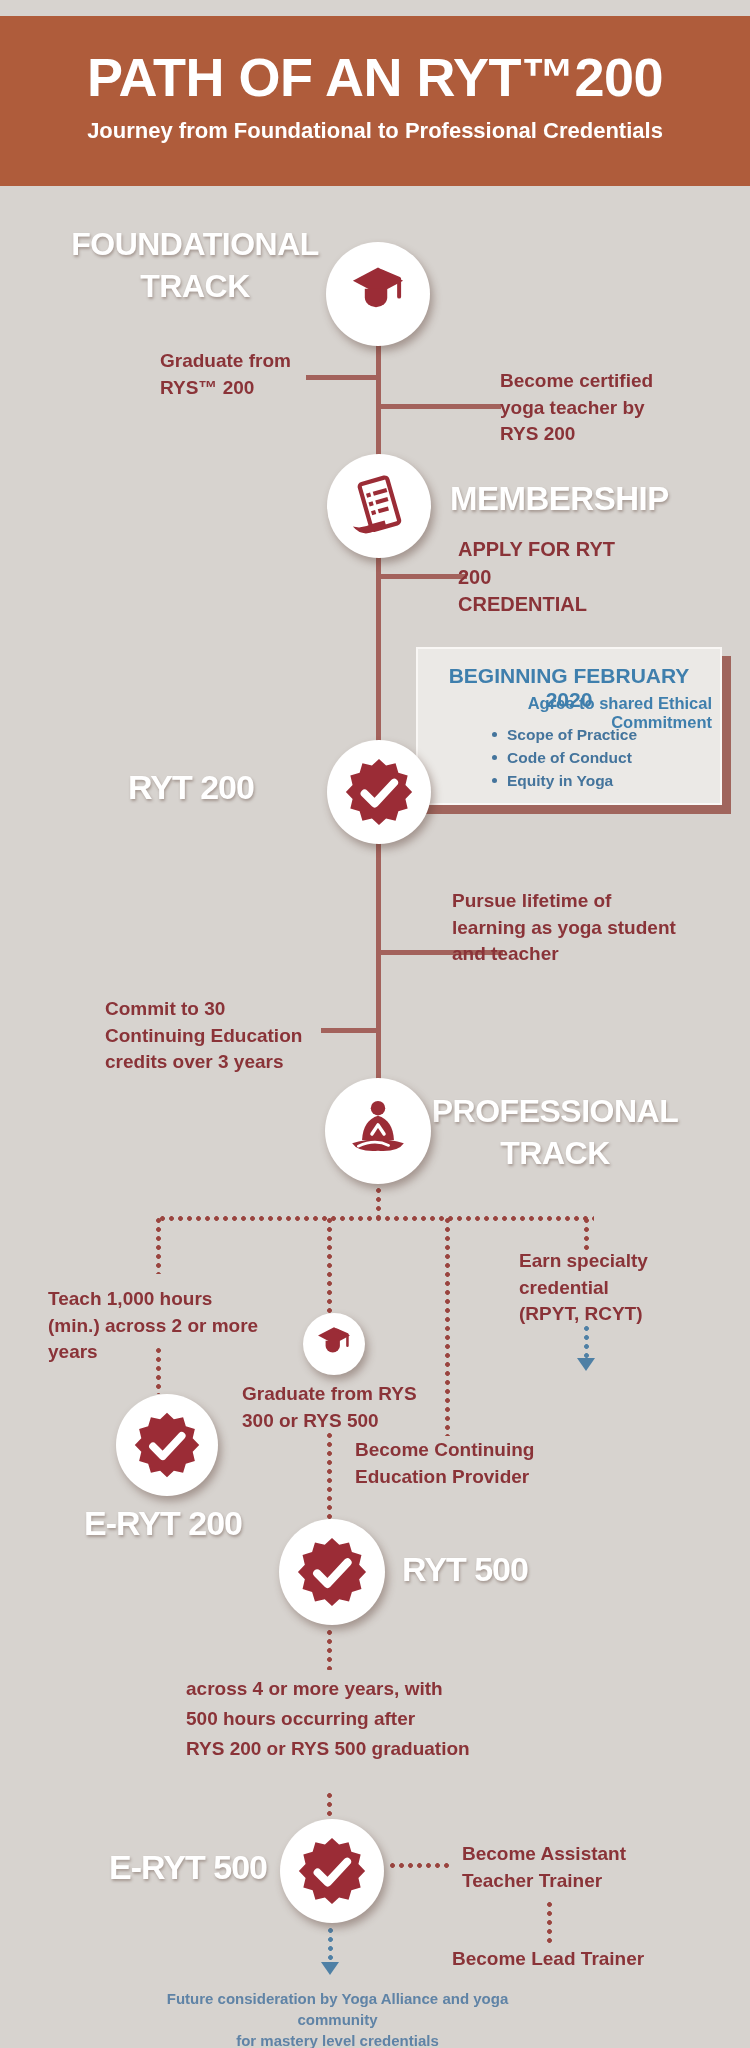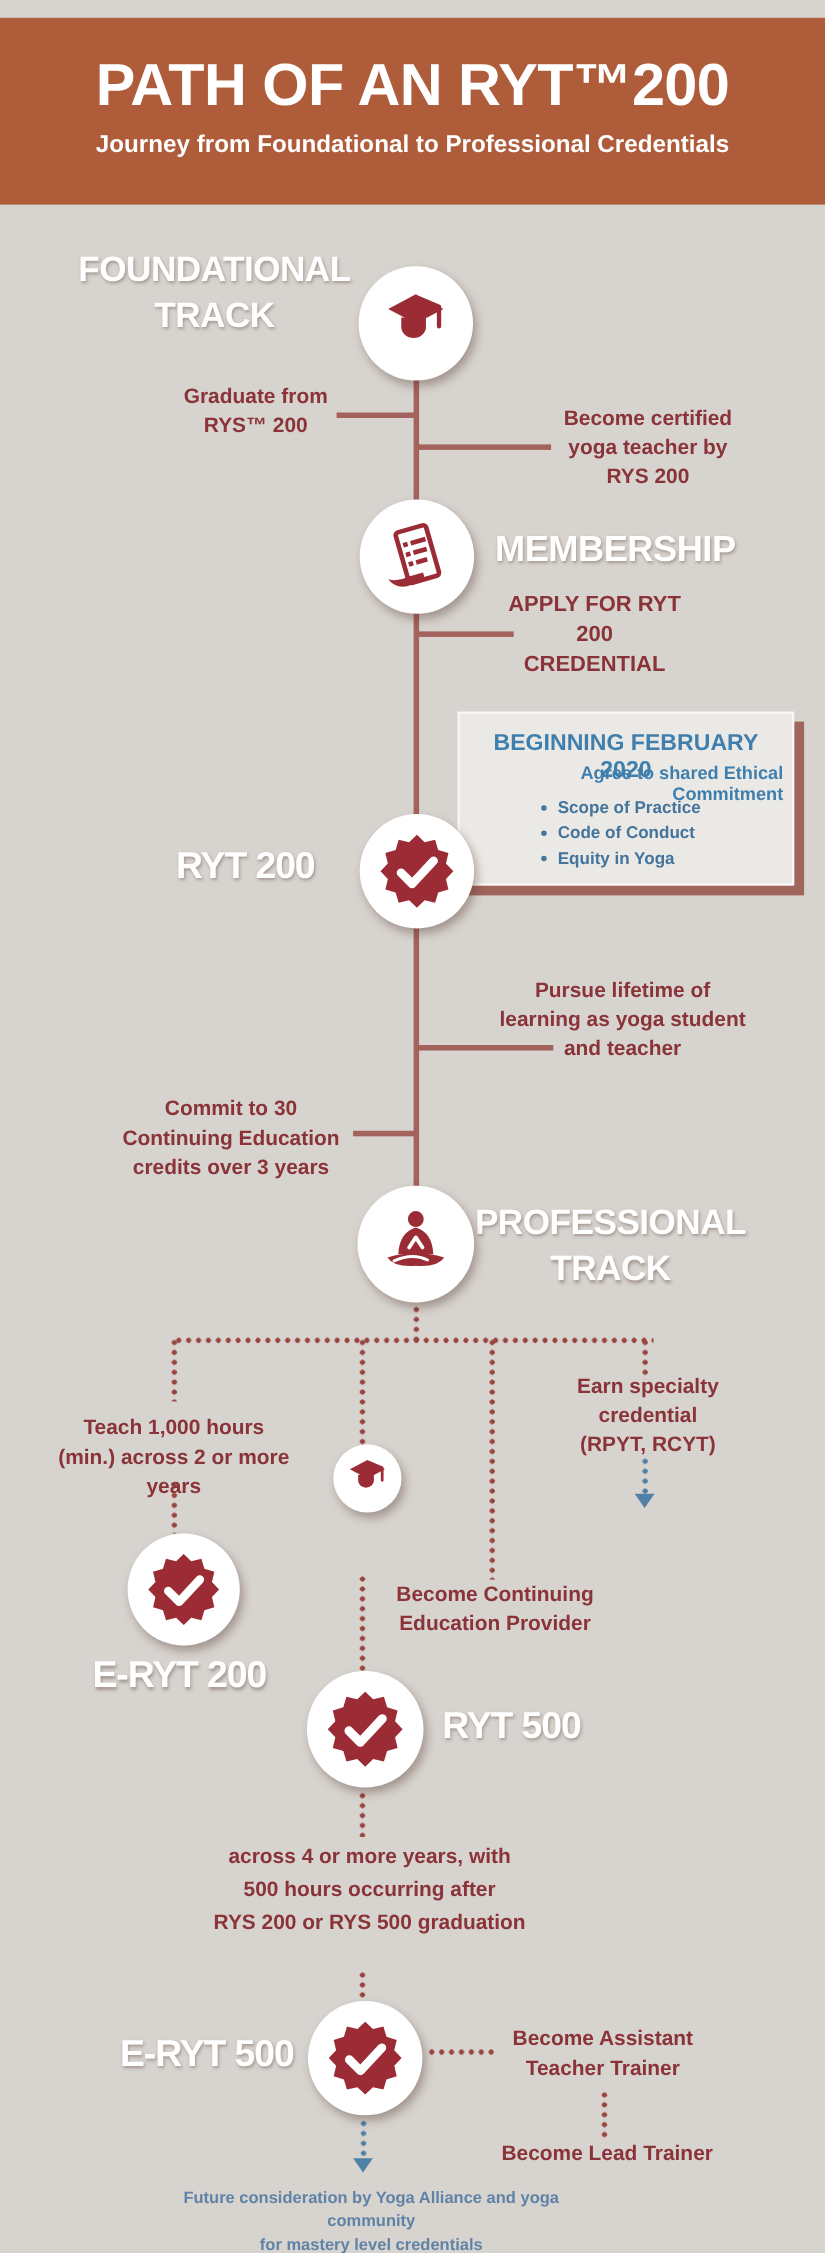--- a/index.html
+++ b/index.html
@@ -30,21 +30,21 @@
          box-shadow:3px 5px 9px rgba(85,55,45,.4);}
   .mf{fill:var(--maroon,#9B2C36);}
   .ms{stroke:var(--maroon,#9B2C36);}
 
   
   .track-head{position:absolute;color:#fff;font-weight:700;font-size:32px;line-height:1.3;
          letter-spacing:-.5px;text-align:center;text-shadow:1px 2px 3px rgba(70,40,30,.35);z-index:3;}
   .node-name{position:absolute;color:#fff;font-weight:700;font-size:34px;letter-spacing:-1px;
          text-shadow:1px 2px 3px rgba(70,40,30,.35);z-index:3;}
   .m-label{position:absolute;color:var(--maroon-text,#8A3338);font-weight:700;font-size:19px;
-         line-height:1.4;text-align:center;z-index:3;}
+         line-height:1.4;text-align:left;z-index:3;}
   .blue-small{position:absolute;color:var(--blue-muted,#5F83A6);font-weight:700;font-size:15px;
          line-height:1.35;text-align:center;z-index:3;}
 
   
   .ethics-box{position:absolute;left:416px;top:631px;width:306px;height:158px;box-sizing:border-box;
          background:var(--box-bg,#EBE9E6);border:2px solid #F9F7F5;
          box-shadow:9px 9px 0 var(--box-shadow,#A0655D);z-index:2;}
   .box-heading{position:absolute;left:426px;top:648px;width:286px;text-align:center;
          color:var(--blue,#3F7FAD);font-weight:700;font-size:21px;z-index:5;}
   .box-sub{position:absolute;left:426px;top:678px;width:286px;text-align:right;
@@ -52,21 +52,21 @@
   .bullet-list{position:absolute;left:492px;top:708px;z-index:5;}
   .bullet-row{display:flex;align-items:center;line-height:21px;margin-bottom:2px;
          color:var(--blue-bullet,#44749C);font-weight:700;font-size:15.5px;}
   .bullet-dot{width:5px;height:5px;border-radius:50%;background:var(--blue-bullet,#44749C);
          margin-right:10px;flex:0 0 auto;}
 
   
   #foundational-label{left:70px;top:208px;width:250px;}
   #membership-label{left:450px;top:462px;font-size:33px;}
   #professional-label{left:430px;top:1075px;width:250px;}
-  #ryt200-label{left:128px;top:752px;width:190px;text-align:center;}
+  #ryt200-label{left:128px;top:752px;width:190px;text-align:left;}
   #eryt200-label{left:63px;top:1488px;width:200px;text-align:center;}
   #ryt500-label{left:402px;top:1534px;}
   #eryt500-label{left:67px;top:1832px;width:200px;text-align:right;}
 
   #graduate-label{left:160px;top:332px;width:145px;}
   #certified-label{left:500px;top:352px;width:178px;}
   #apply-label{left:458px;top:520px;width:165px;font-size:20px;line-height:1.38;}
   #pursue-label{left:452px;top:872px;width:228px;}
   #commit-label{left:105px;top:980px;width:210px;}
   #teach1000-label{left:48px;top:1270px;width:220px;}
@@ -233,20 +233,21 @@
   <div class="node-name" id="ryt500-label">RYT 500</div>
   <div class="node-name" id="eryt500-label">E-RYT 500</div>
 
   <div class="m-label" id="graduate-label">Graduate from RYS™ 200</div>
   <div class="m-label" id="certified-label">Become certified yoga teacher by RYS 200</div>
   <div class="m-label" id="apply-label">APPLY FOR RYT 200 CREDENTIAL</div>
   <div class="m-label" id="pursue-label">Pursue lifetime of learning as yoga student and teacher</div>
   <div class="m-label" id="commit-label">Commit to 30 Continuing Education credits over 3 years</div>
   <div class="m-label" id="teach1000-label">Teach 1,000 hours (min.) across 2 or more years</div>
   <div class="m-label" id="earn-label">Earn specialty credential (RPYT, RCYT)</div>
+  <div class="m-label" id="graduate300-label">Graduate from RYS 300 or RYS 500</div>
   <div class="m-label" id="become-cep-label">Become Continuing Education Provider</div>
   <div class="m-label" id="teach2000-label">
     <div>across 4 or more years, with</div>
     <div>500 hours occurring after</div>
     <div>RYS 200 or RYS 500 graduation</div>
   </div>
   <div class="m-label" id="assistant-label">Become Assistant Teacher Trainer</div>
   <div class="m-label" id="lead-label">Become Lead Trainer</div>
 
   <div class="blue-small" id="future-mastery">

